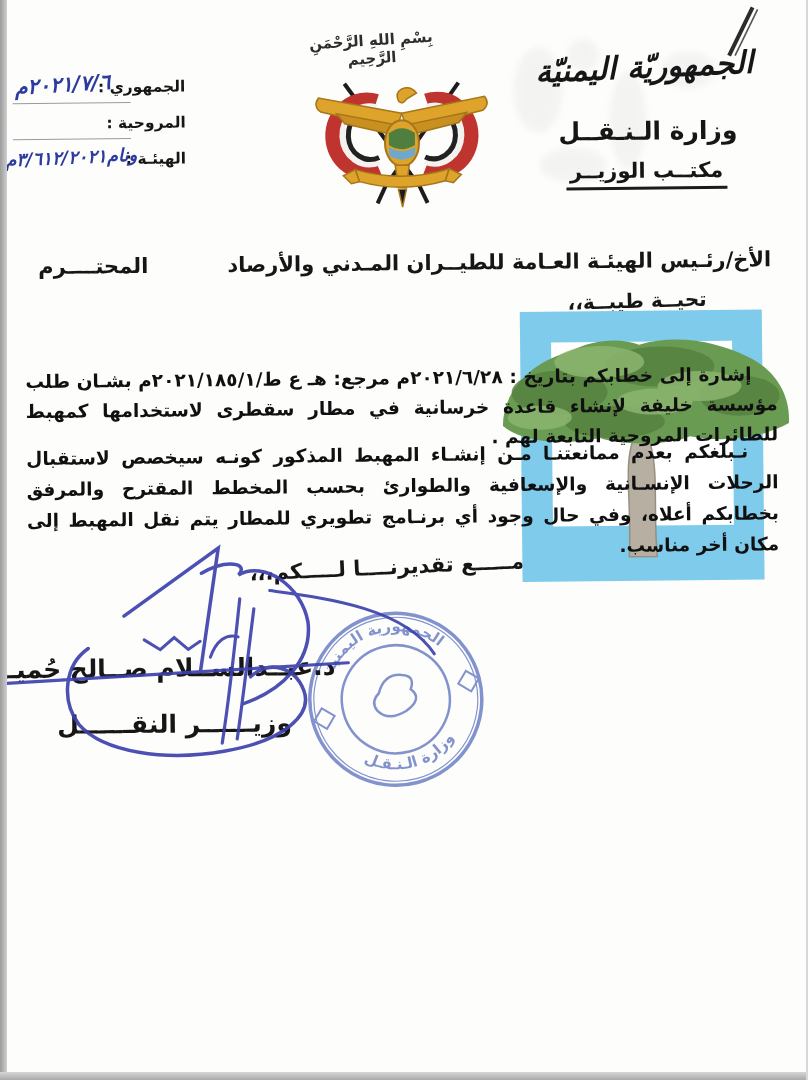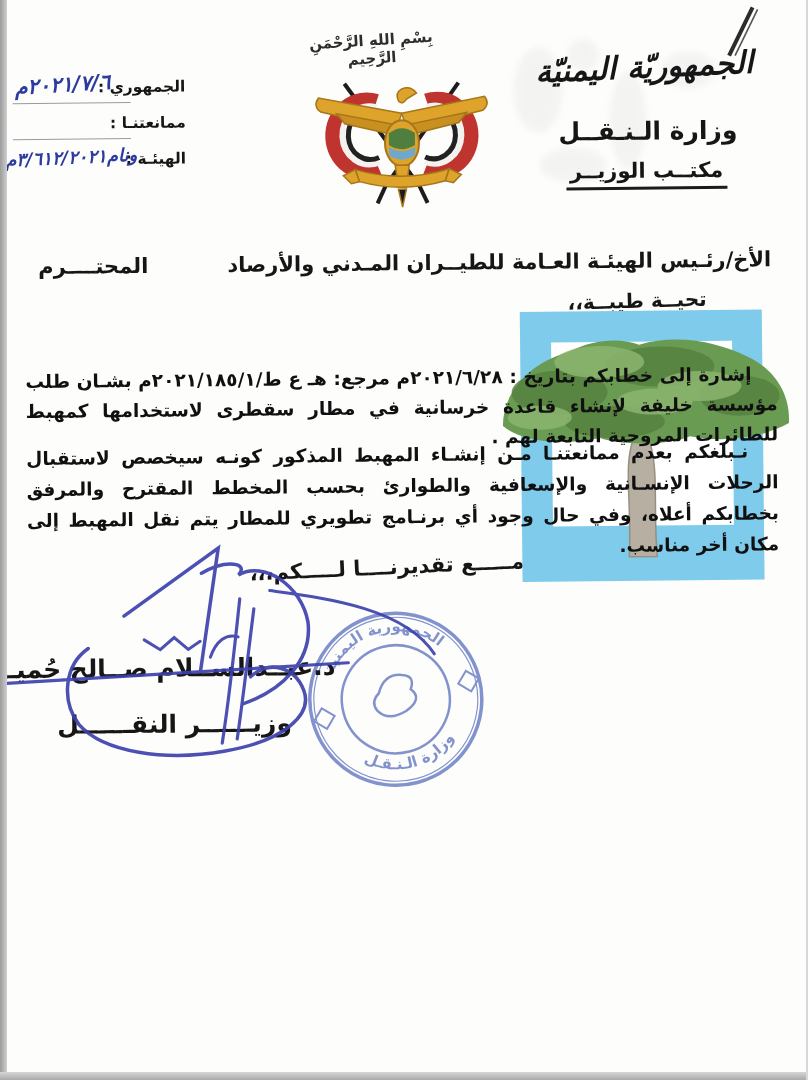--- a/index.html
+++ b/index.html
@@ -172,21 +172,21 @@
     <div class="abs ministry">وزارة الـنـقــل</div>
     <div class="abs office">مكتــب الوزيــر</div>
 
     <div class="abs fields">
       <div class="field-row">
         <span class="field-label">الجمهوري :</span>
         <span class="hand hand-date">٢٠٢١/٧/٦م</span>
         <span class="field-line"></span>
       </div>
       <div class="field-row">
-        <span class="field-label">ممانعتنـا :</span>
+        <span class="field-label">المروحية :</span>
         <span class="field-line"></span>
       </div>
       <div class="field-row">
         <span class="field-label">الهيئـة :</span>
         <span class="hand hand-ref">ونام٣/٦١٢/٢٠٢١م</span>
       </div>
     </div>
 
     <div class="abs addressee-row">
       <span>الأخ/رئـيس الهيئـة العـامة للطيــران المـدني والأرصاد</span>

